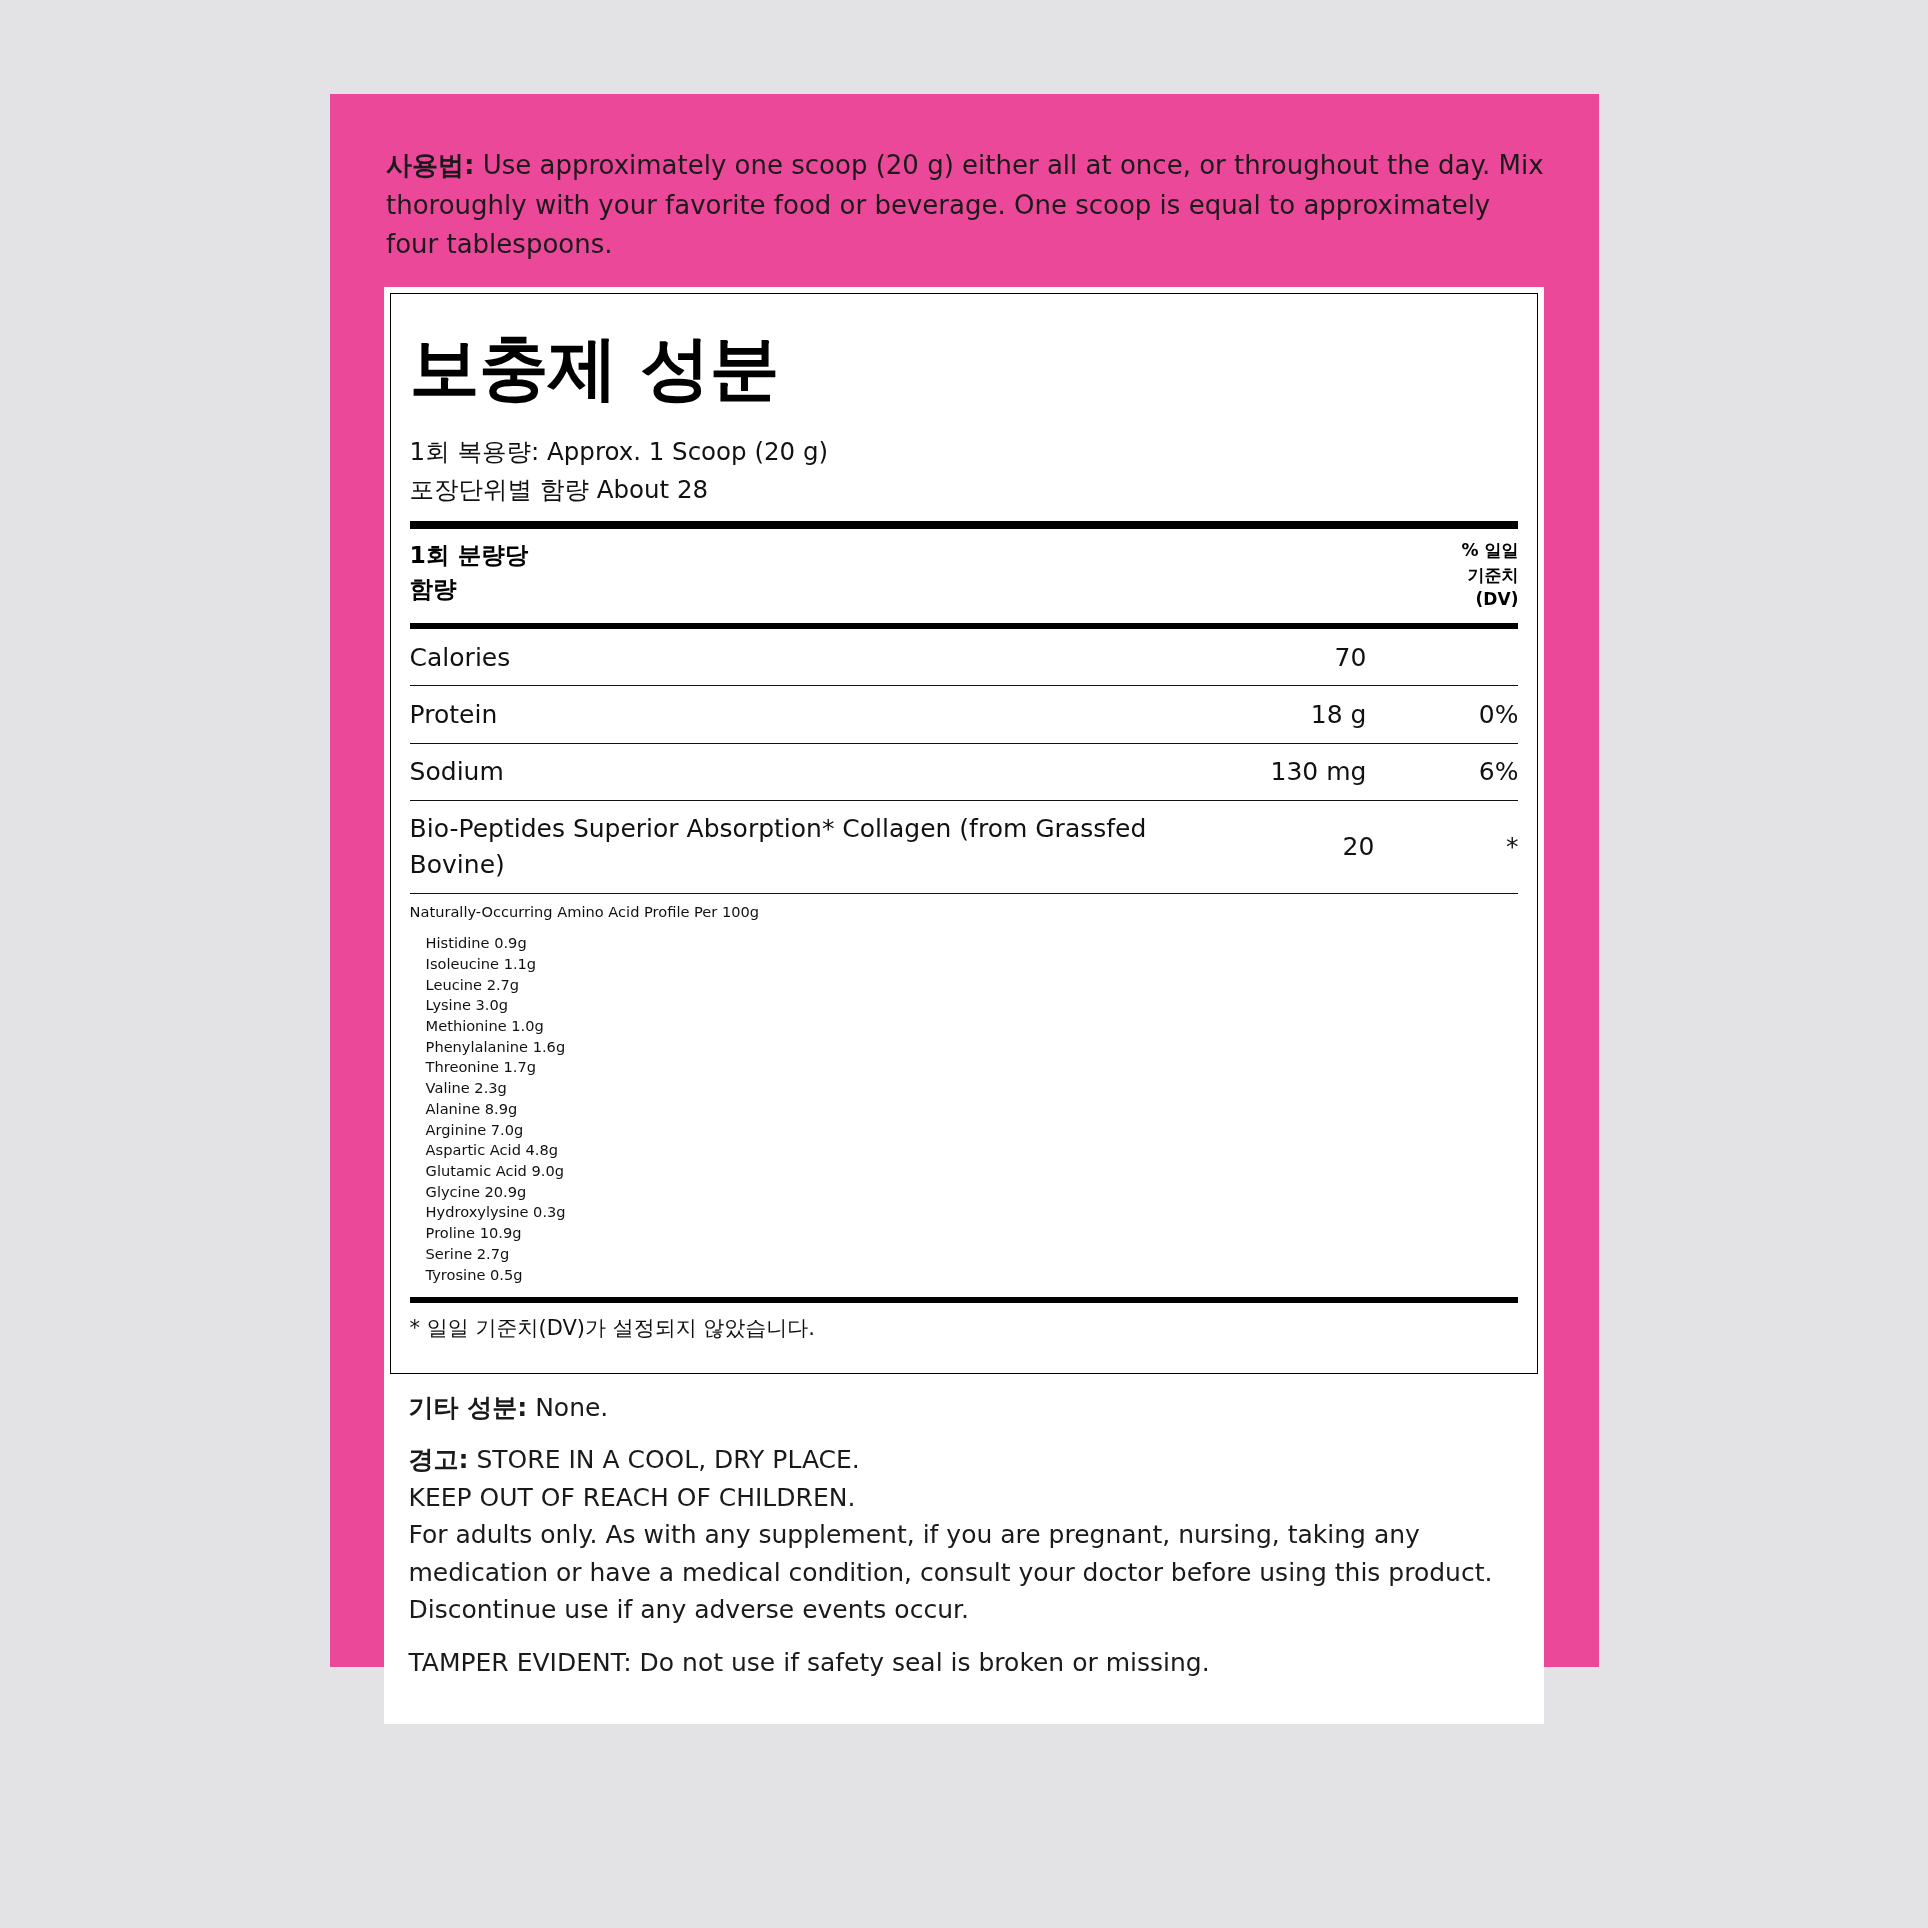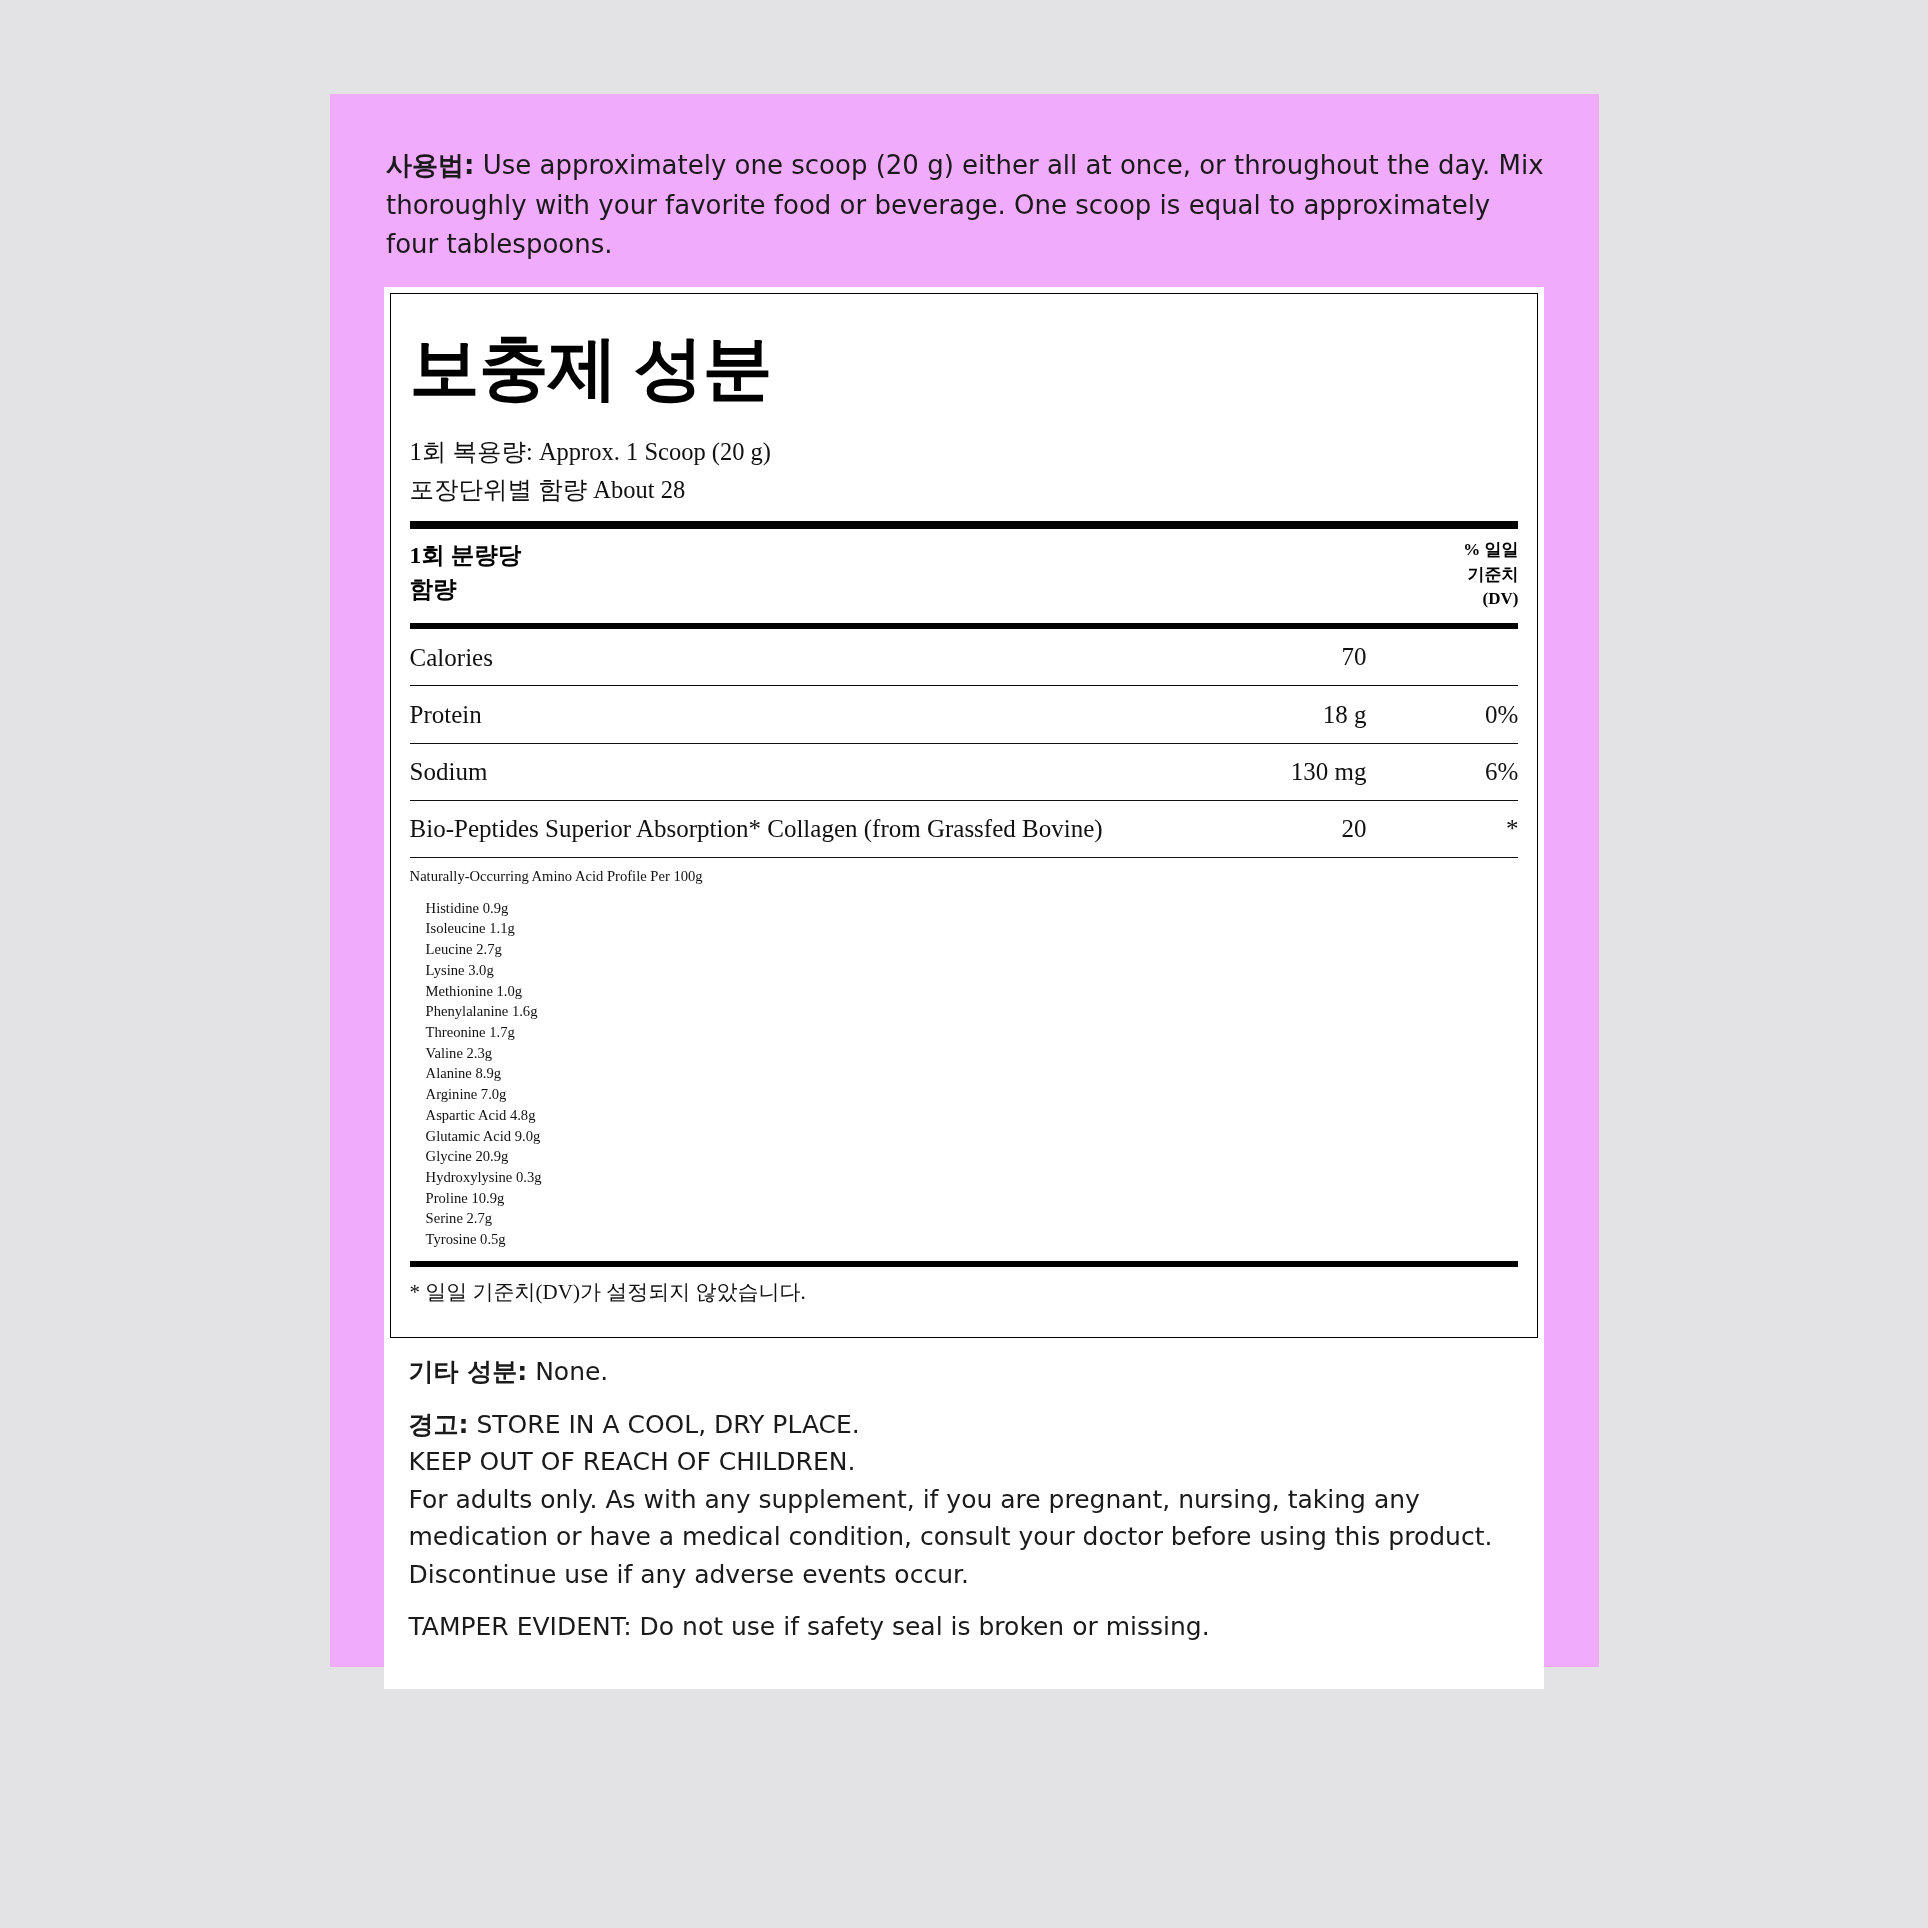--- a/index.html
+++ b/index.html
@@ -15,21 +15,21 @@
     width: 1928px;
     height: 1928px;
     background: #e3e3e6;
   }
   .card {
     position: absolute;
     left: 330px;
     top: 94px;
     width: 1269px;
     height: 1573px;
-    background: #f0abfc;
+    background: #ec4899;
     box-sizing: border-box;
   }
   .usage {
     position: absolute;
     left: 56px;
     top: 52px;
     width: 1163px;
     font-size: 26px;
     line-height: 1.52;
     color: #1a1a1a;
@@ -45,21 +45,20 @@
     box-sizing: border-box;
     padding: 0;
   }
 
   .factsbox {
     margin: 5.6px 5.6px 0 5.6px;
     border: 1.9px solid #000;
     box-sizing: border-box;
     padding: 17px 19px 25px 19px;
     background: #fff;
-    font-family: Liberation Serif, serif;
   }
 
   .facts-title {
     font-size: 70px;
     font-weight: 700;
     letter-spacing: -0.9px;
     line-height: 1.16;
     color: #000;
     margin: 17px 0 24.5px 0;
   }

